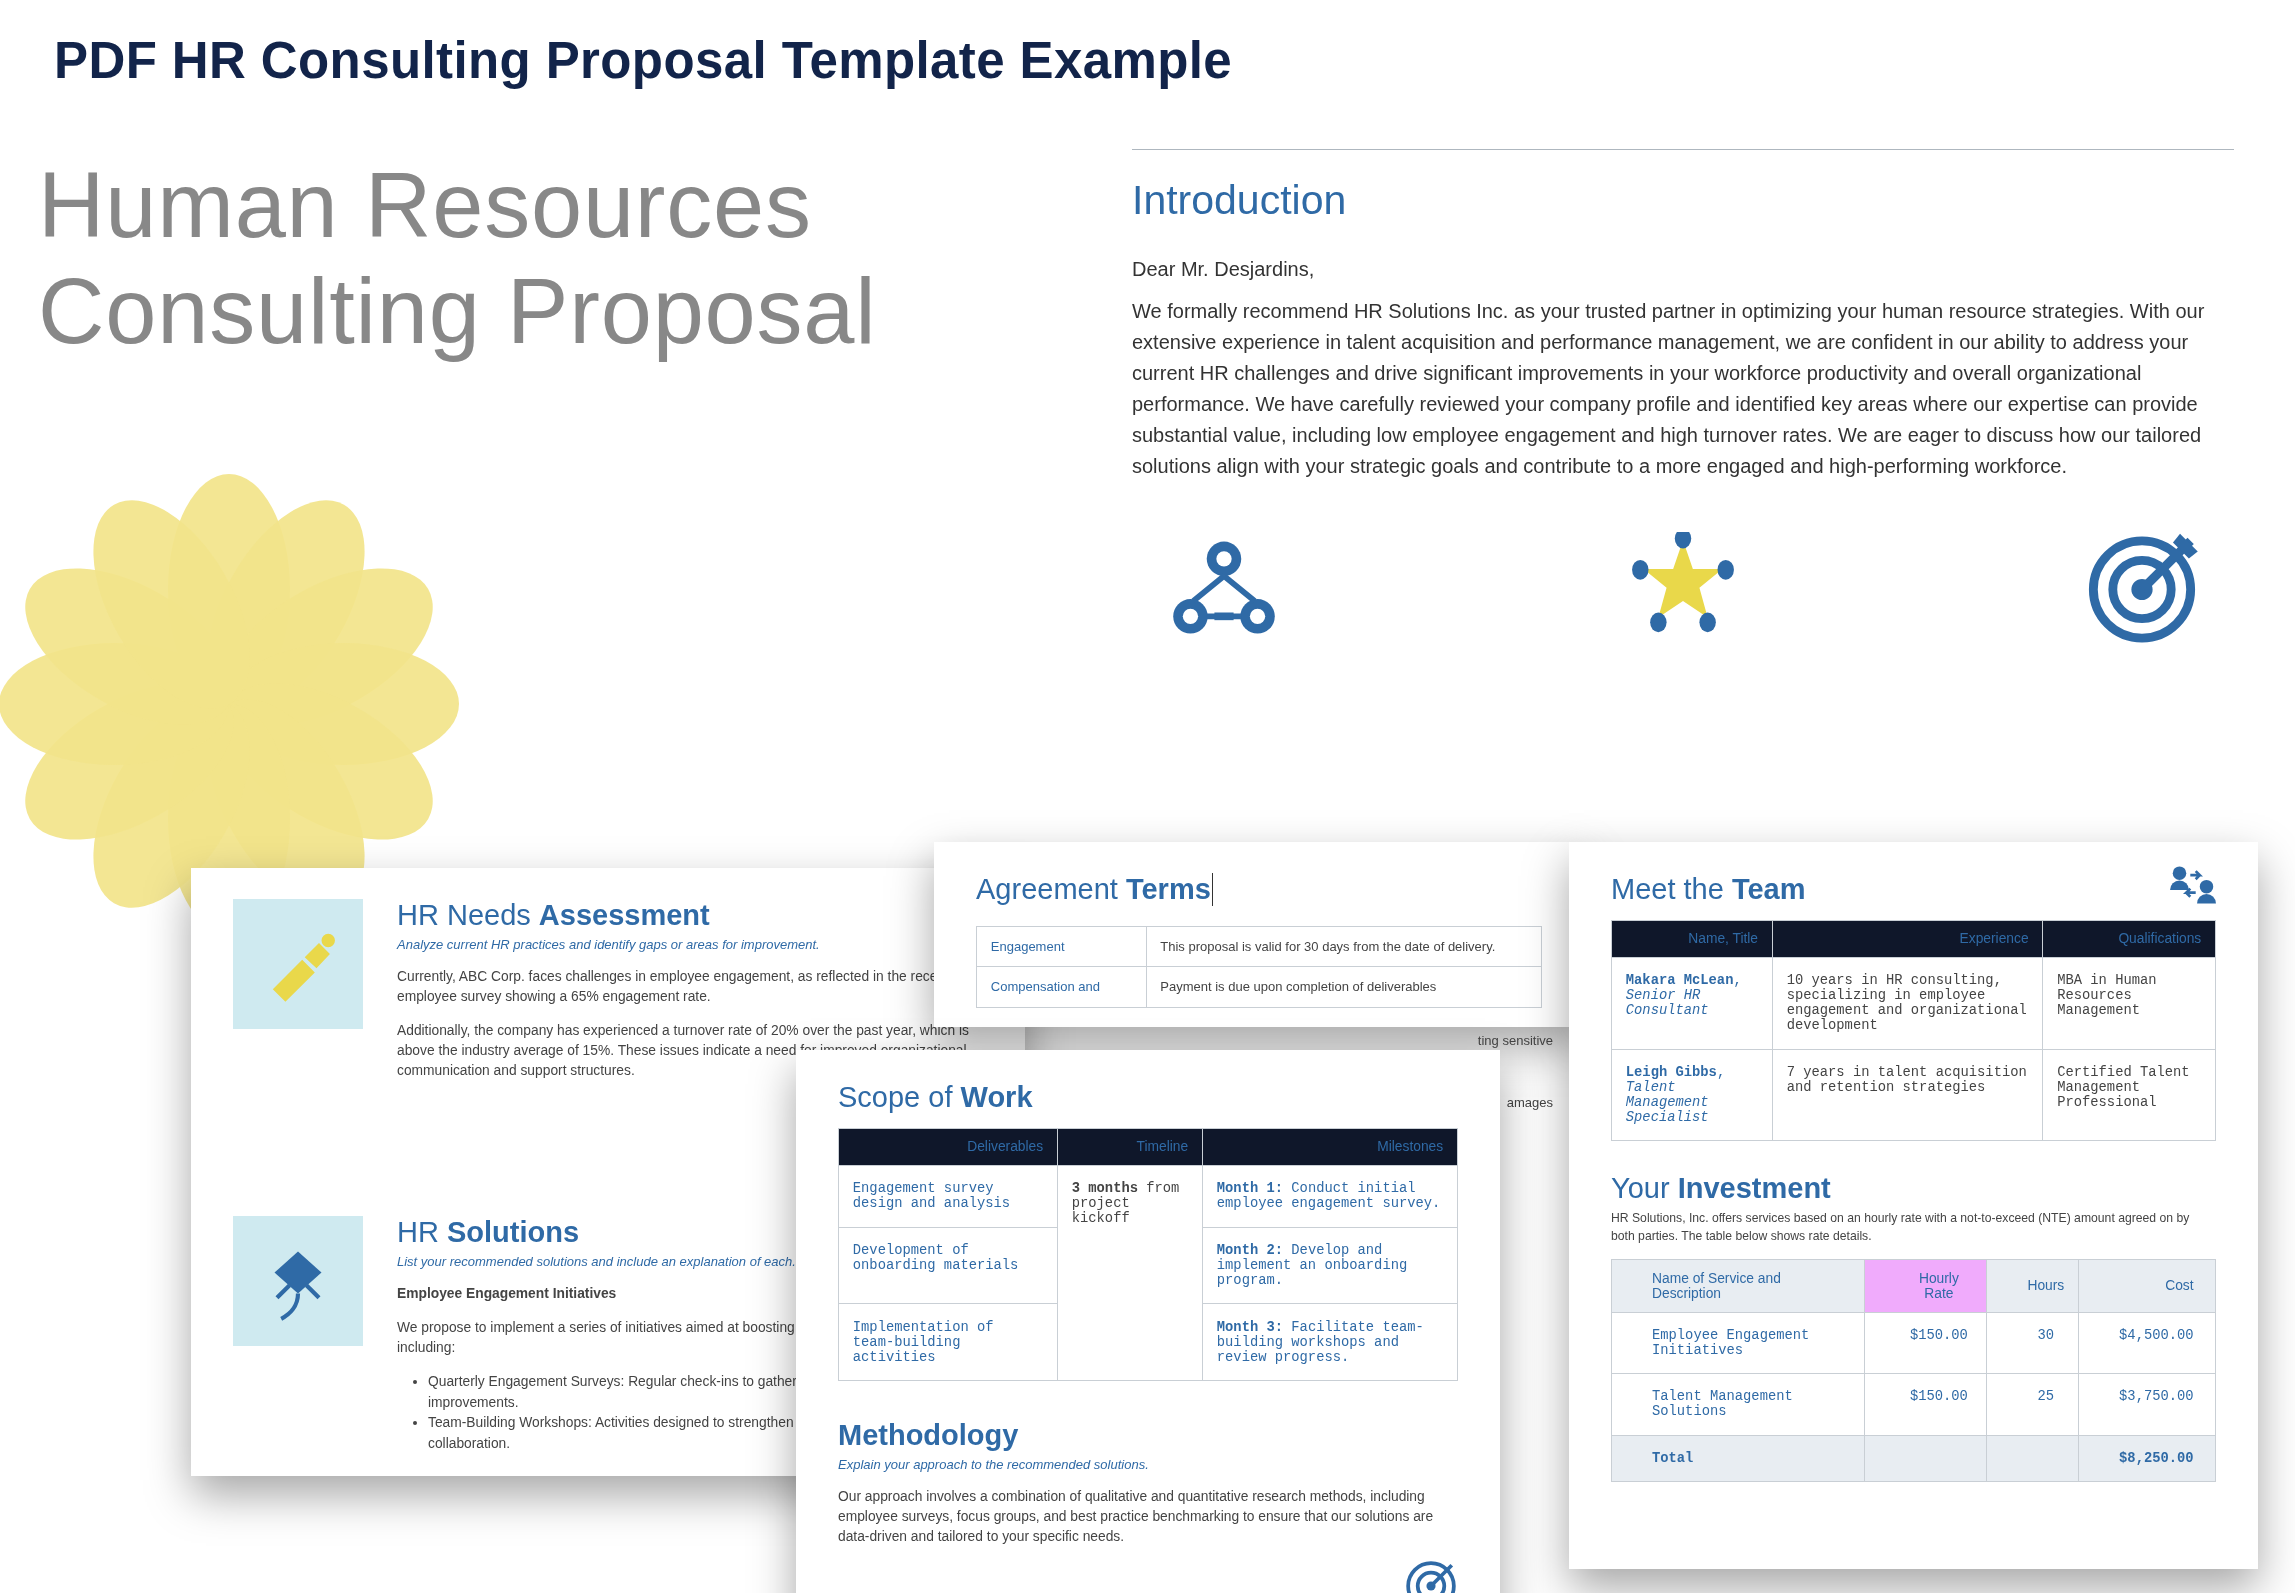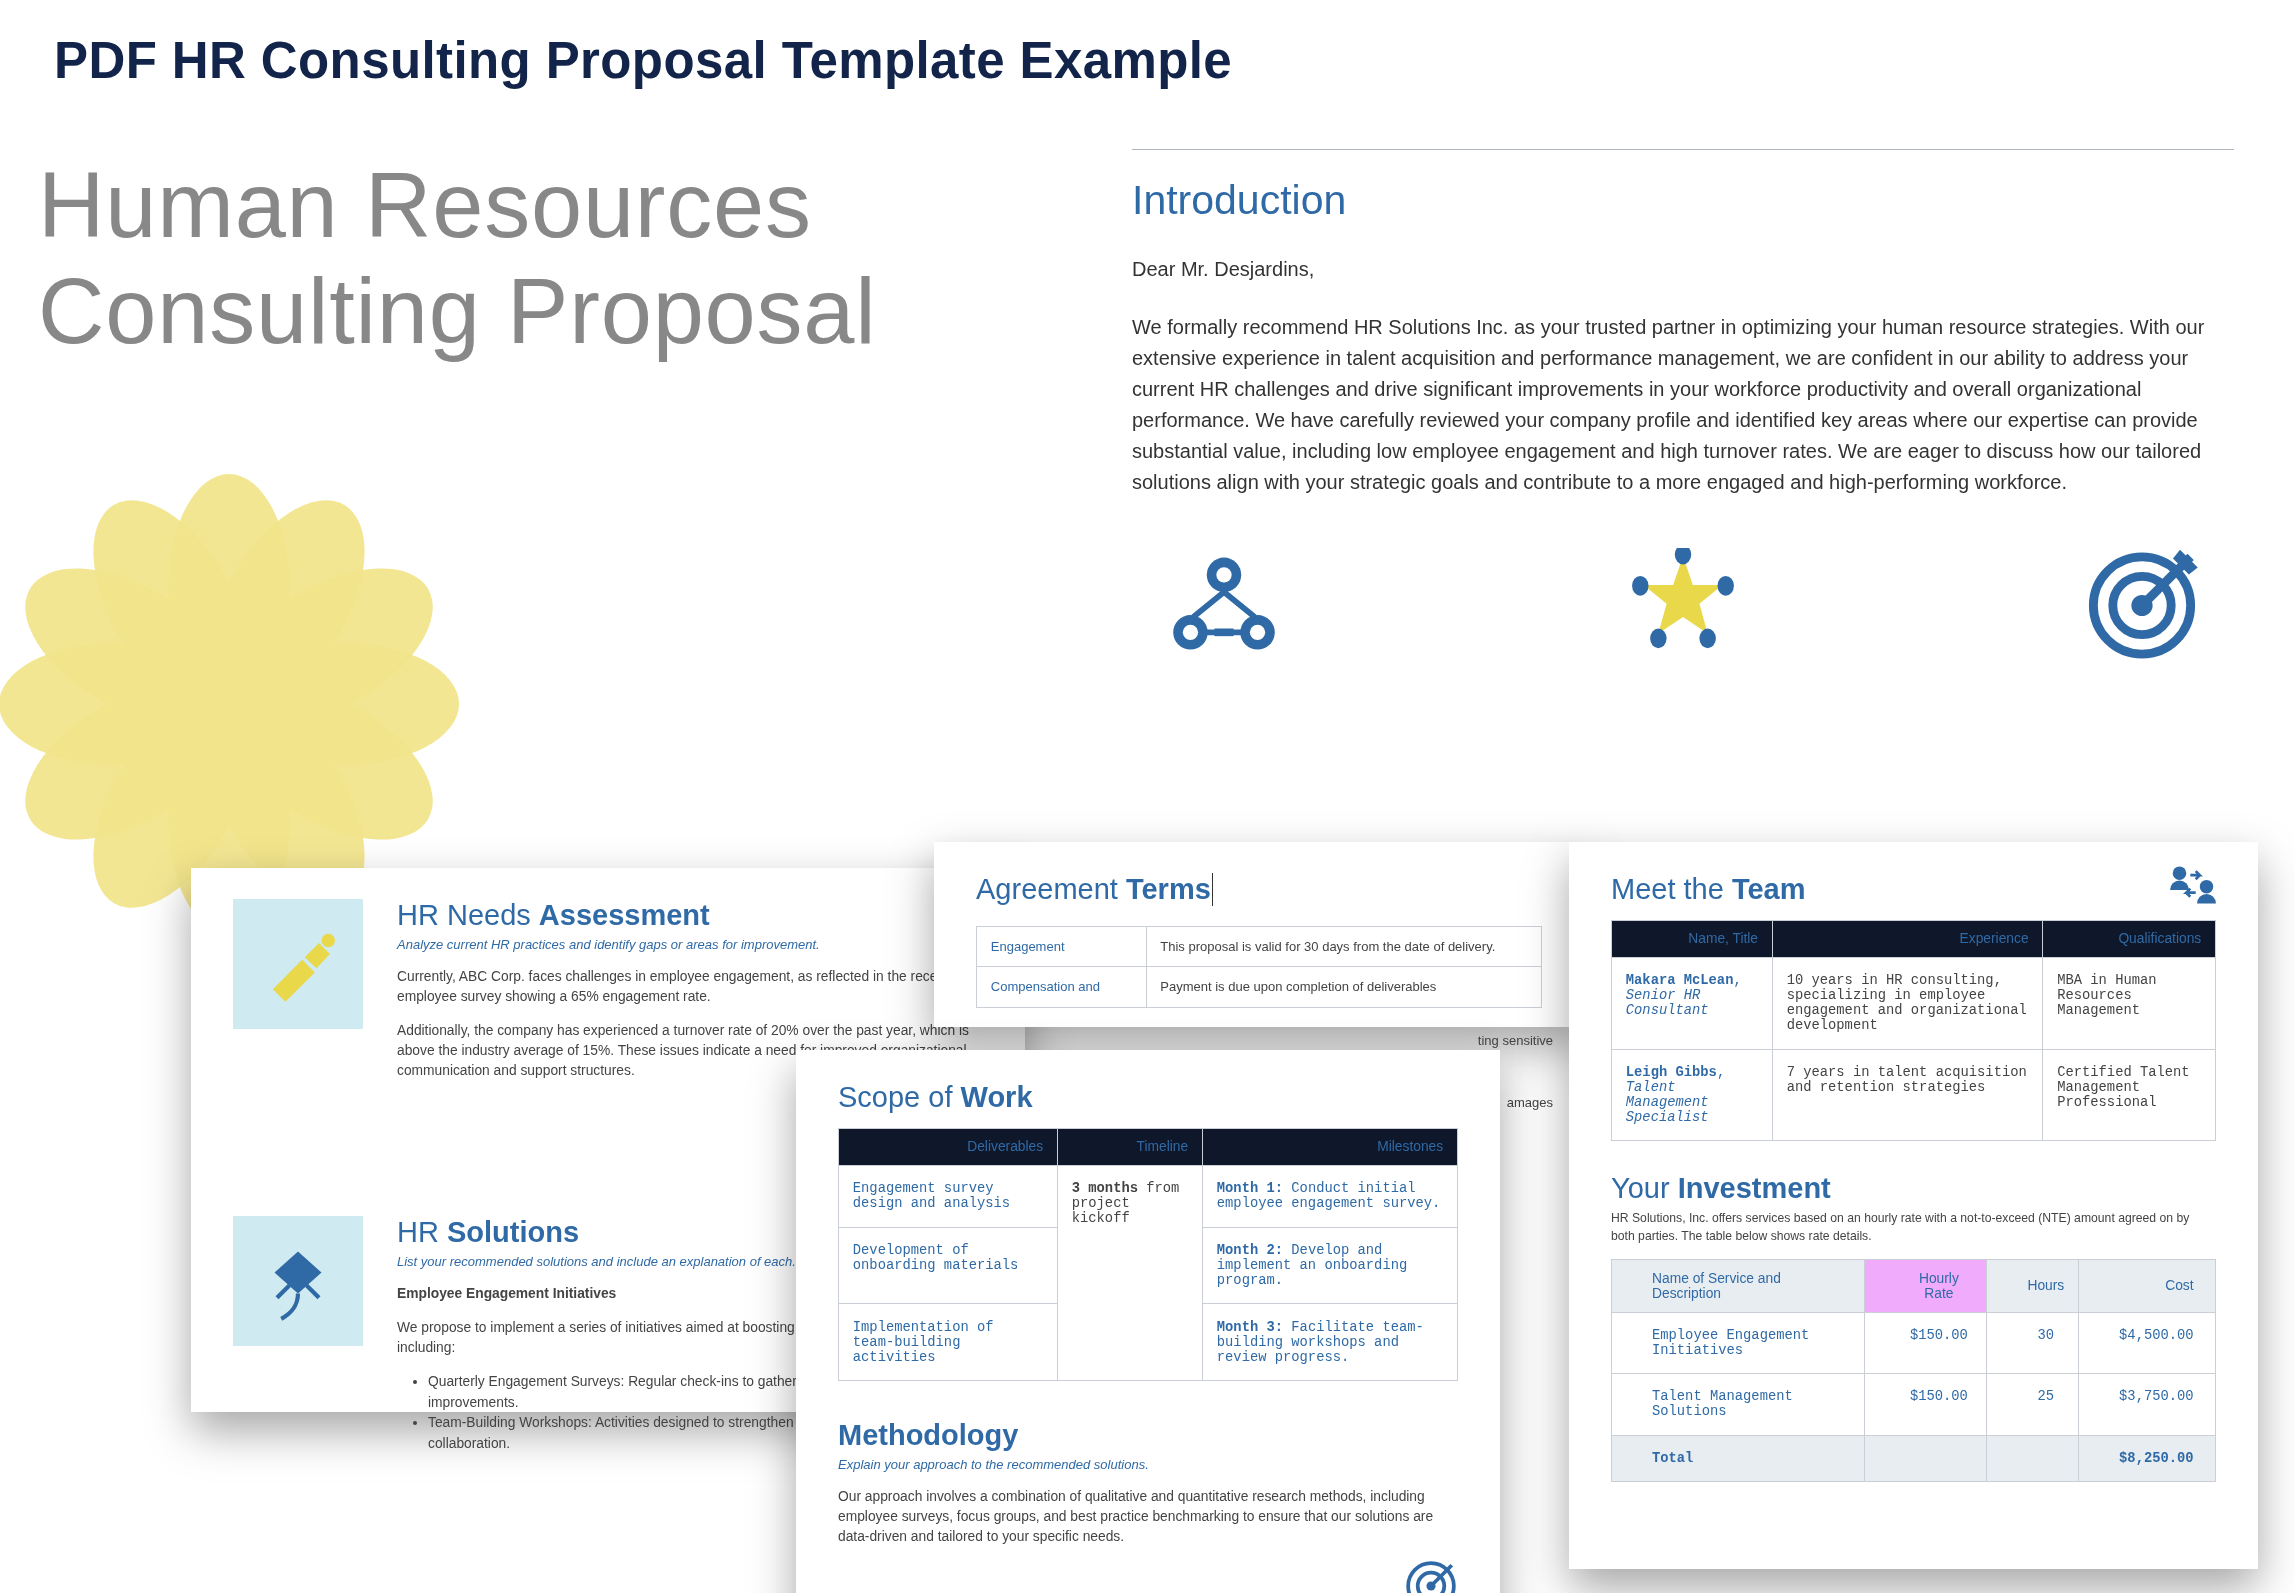--- a/index.html
+++ b/index.html
@@ -66,21 +66,21 @@
   }
   .intro-page h2 {
     font-size: 41px;
     font-weight: 400;
     color: #2f6aa6;
     margin-bottom: 34px;
   }
   .intro-page .salutation {
     font-size: 20px;
     color: #333;
-    margin-bottom: 31px;
+    margin-bottom: 15px;
   }
   .intro-page .body {
     font-size: 20px;
     color: #333;
     line-height: 1.55;
   }
   .intro-icons {
     display: flex;
     justify-content: space-between;
     margin-top: 50px;
@@ -112,21 +112,21 @@
     font-size: 13.8px;
     color: #444;
     line-height: 1.45;
   }
 
   
   .hr-card {
     top: 868px;
     left: 191px;
     width: 834px;
-    height: 544px;
+    height: 608px;
   }
   .hr-card .row { display:flex; gap:34px; }
   .hr-card .icon-sq {
     flex: 0 0 130px;
     height: 130px;
     background: #cfeaf0;
     display:flex; align-items:center; justify-content:center;
   }
   .hr-card .content { flex:1; }
   .hr-card p { margin-bottom: 13.8px; }

